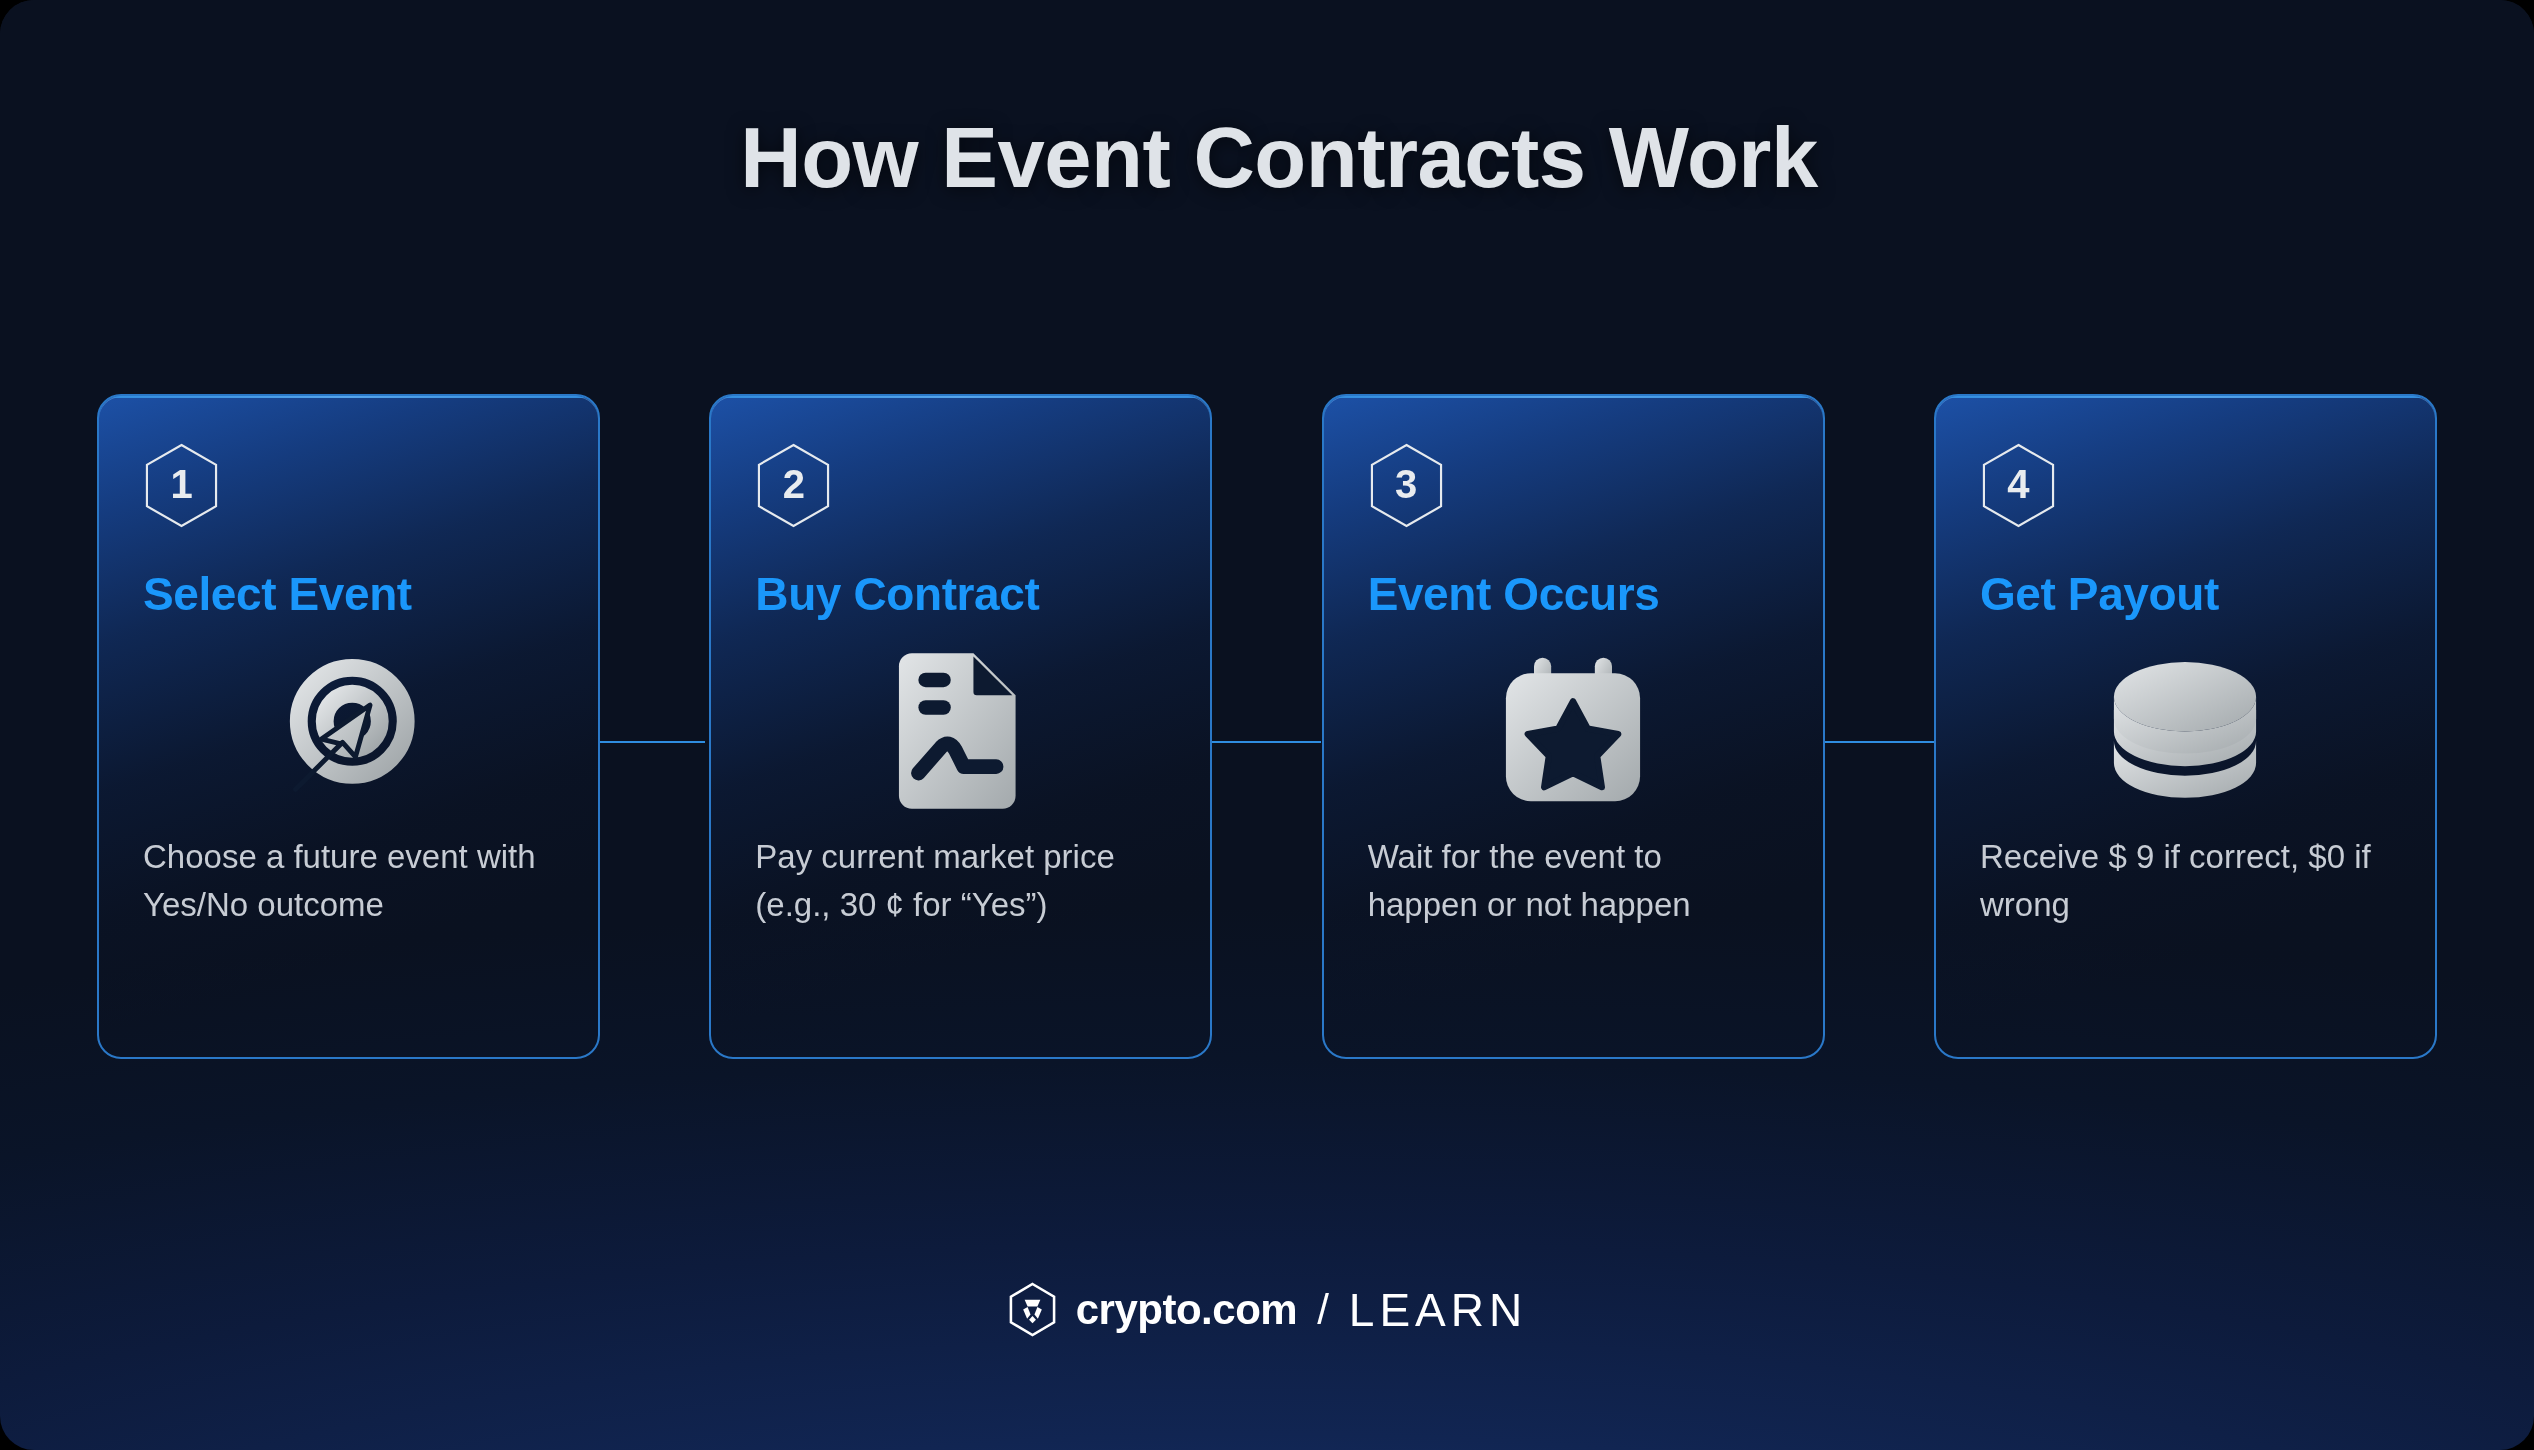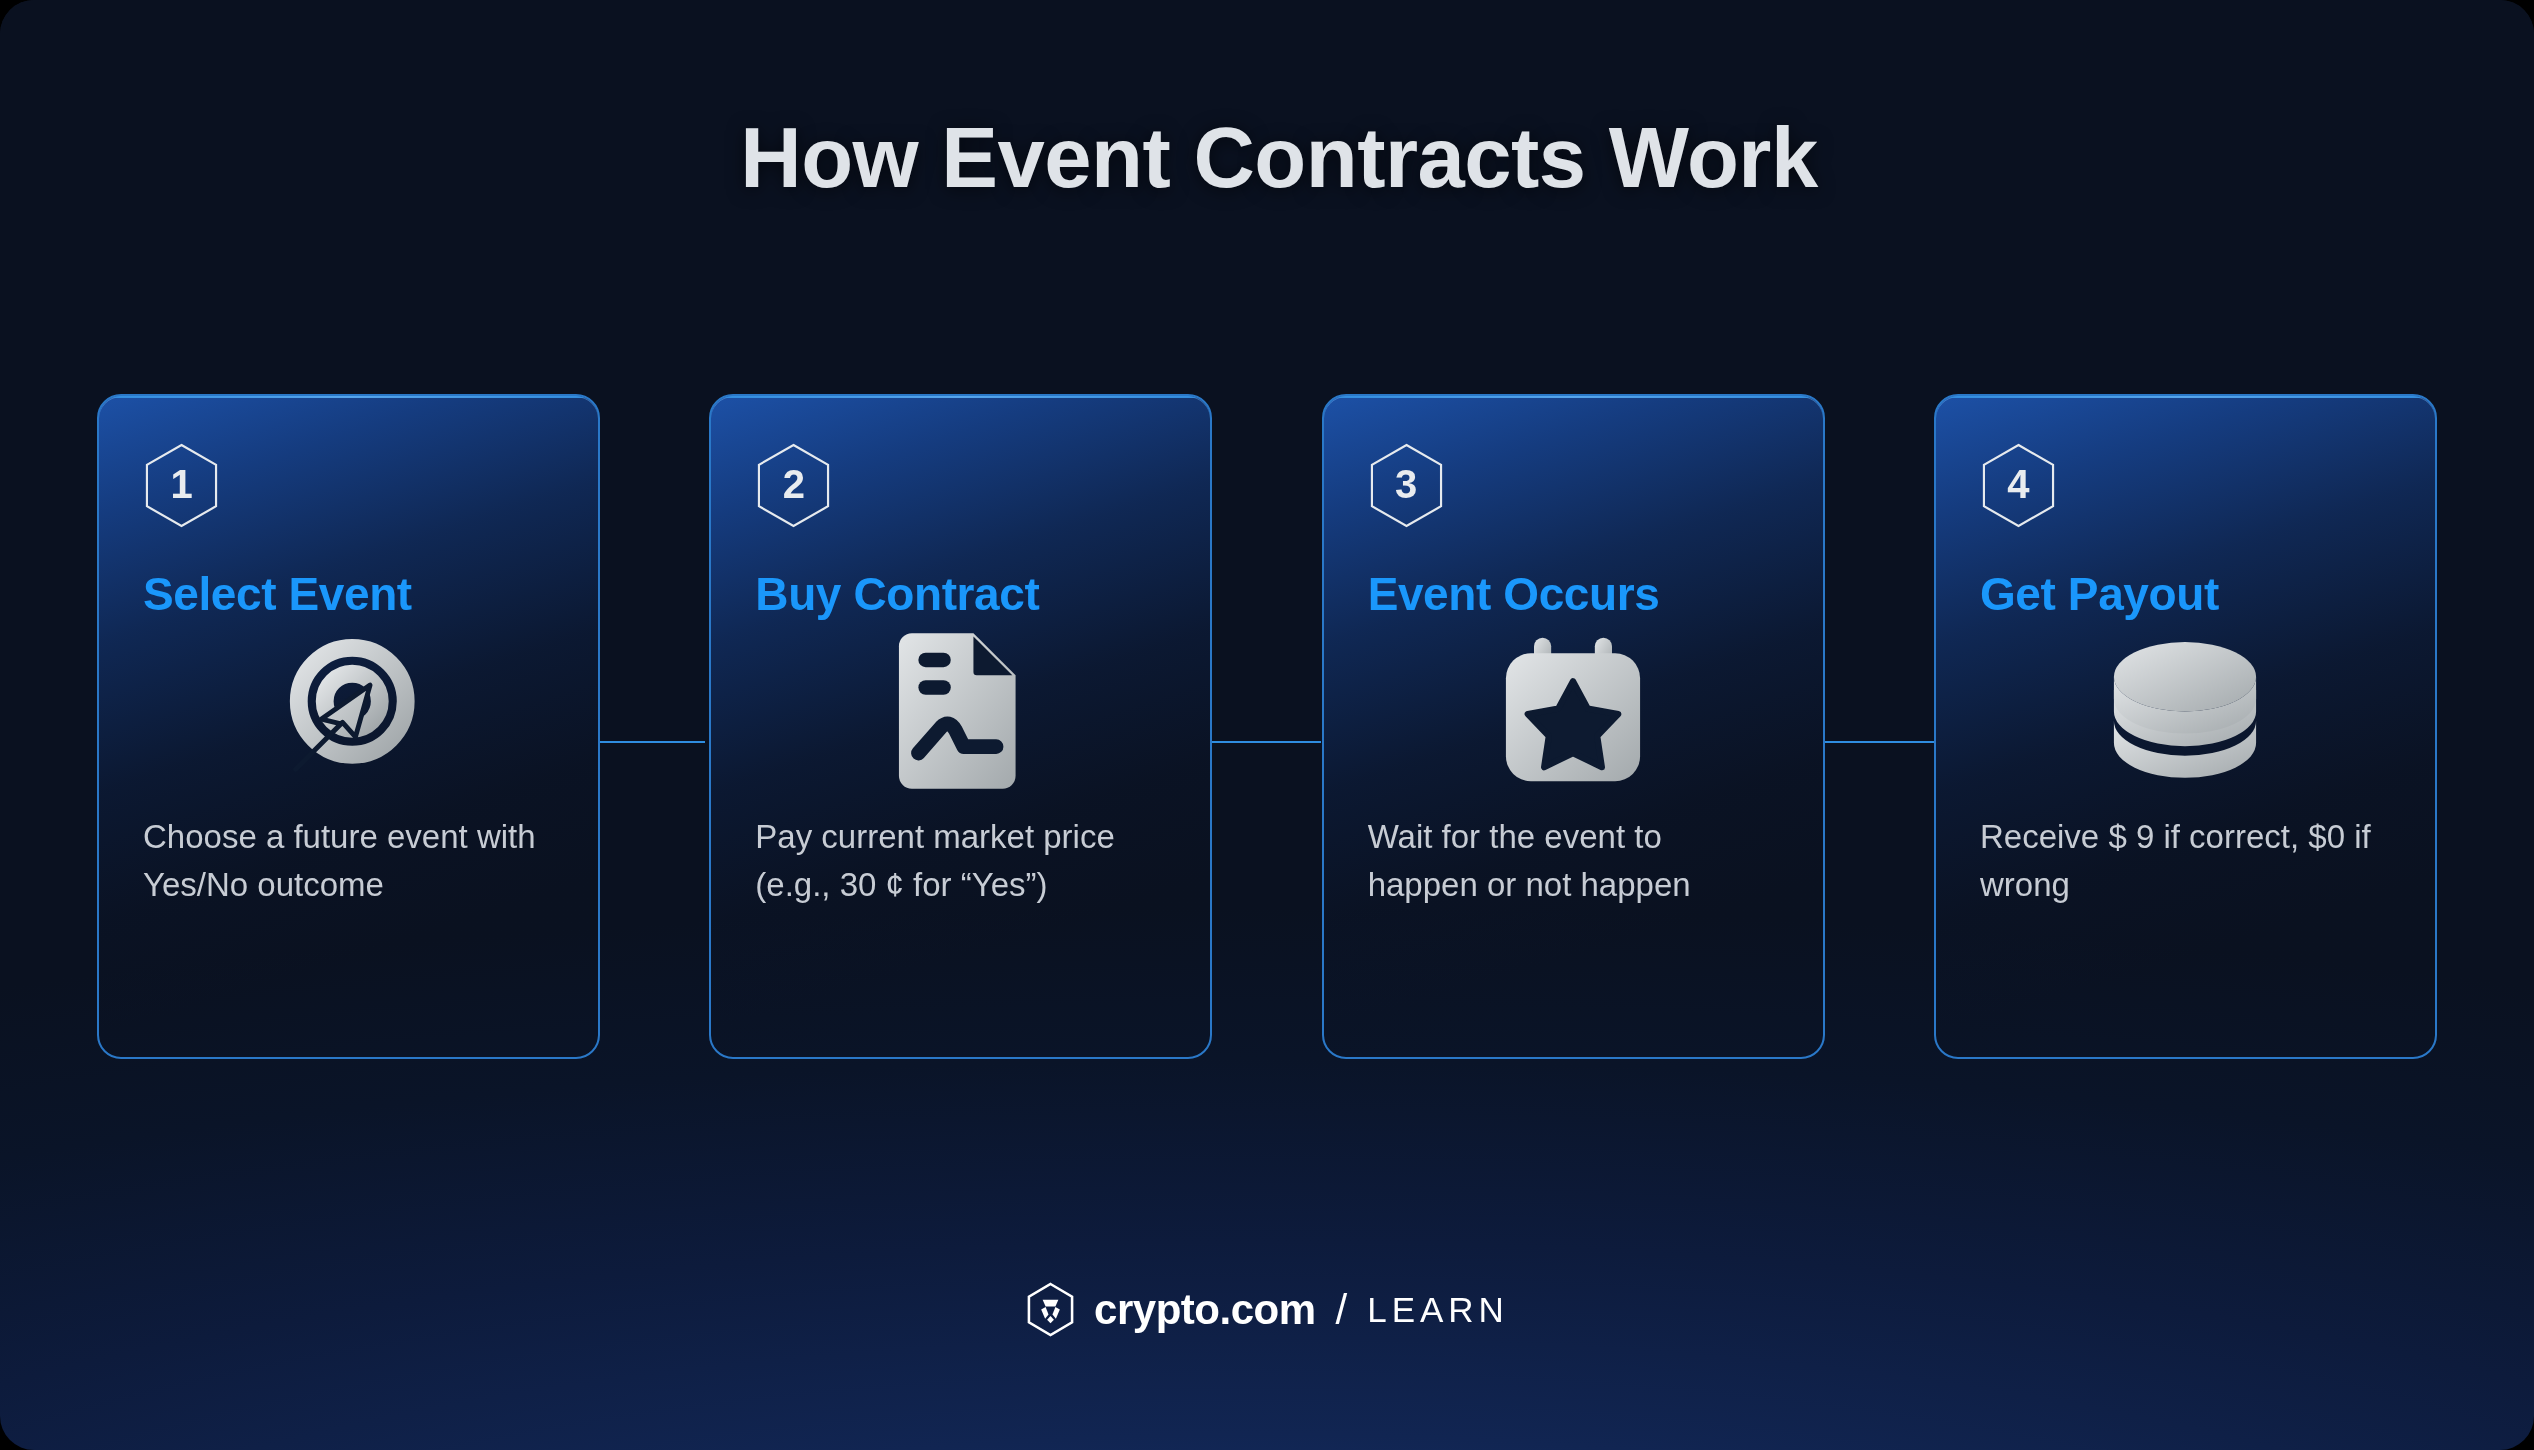--- a/index.html
+++ b/index.html
@@ -109,21 +109,21 @@
     color: #e9ecef;
     padding-bottom: 2px;
   }
 
   .card-title {
     font-size: 46px;
     font-weight: 700;
     color: #1a97fb;
     letter-spacing: -0.4px;
     line-height: 1;
-    margin-bottom: 0;
+    margin-bottom: 20px;
   }
 
   .icon-wrap {
     height: 188px;
     display: flex;
     align-items: center;
     justify-content: center;
   }
   .icon-wrap svg { display: block; }
 
@@ -165,21 +165,21 @@
     color: #ffffff;
     letter-spacing: -0.5px;
   }
   #footer-separator {
     font-size: 42px;
     font-weight: 400;
     color: #ffffff;
     margin: 0 2px;
   }
   #footer-learn {
-    font-size: 35px;
+    font-size: 46px;
     font-weight: 400;
     color: #ffffff;
     letter-spacing: 5px;
   }
 </style>
 </head>
 <body>
 
 <div id="infographic">
 

